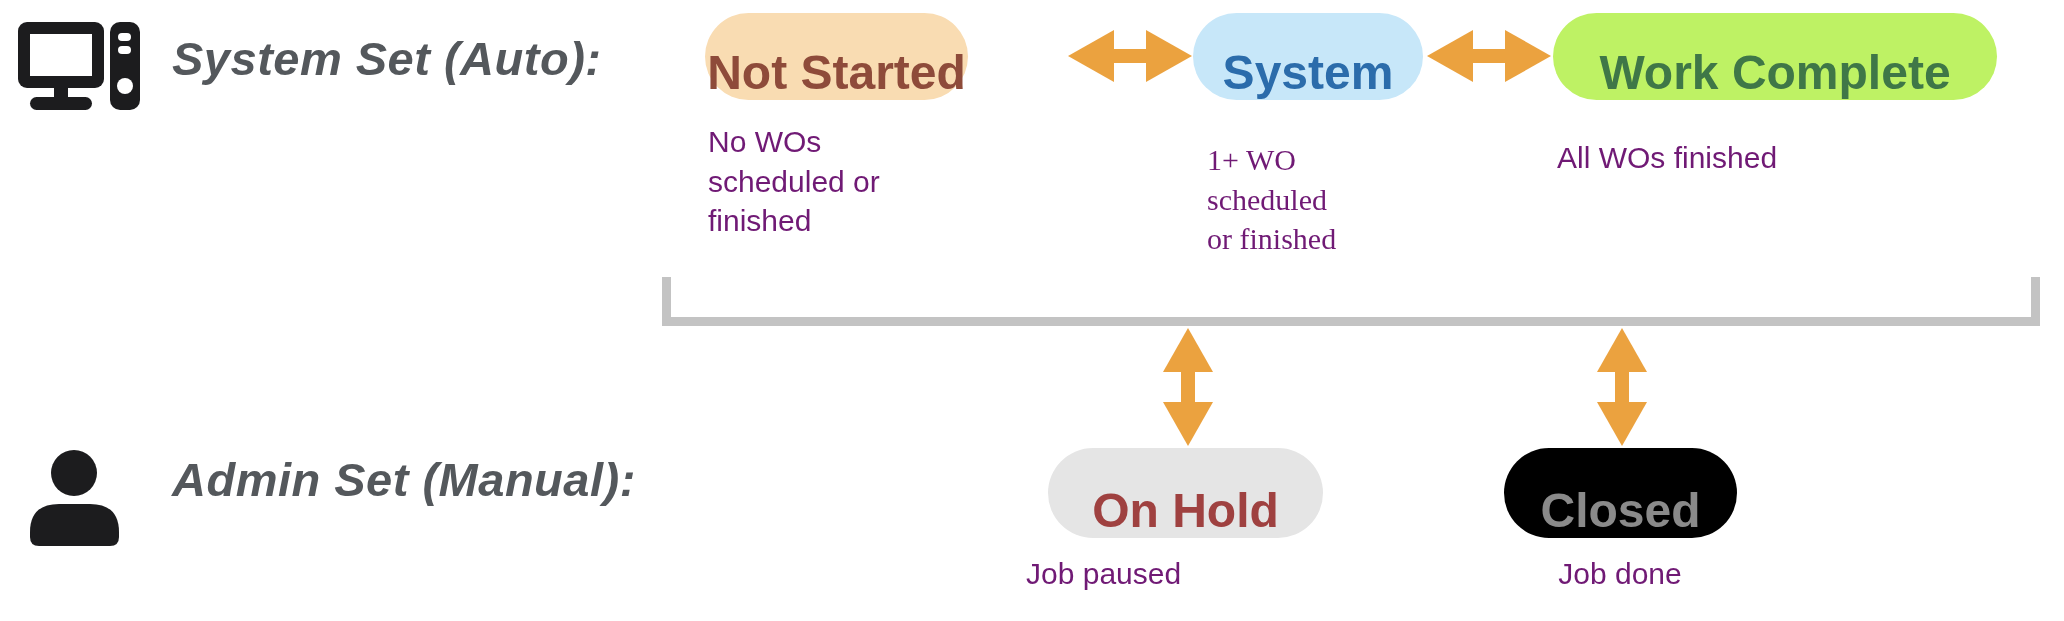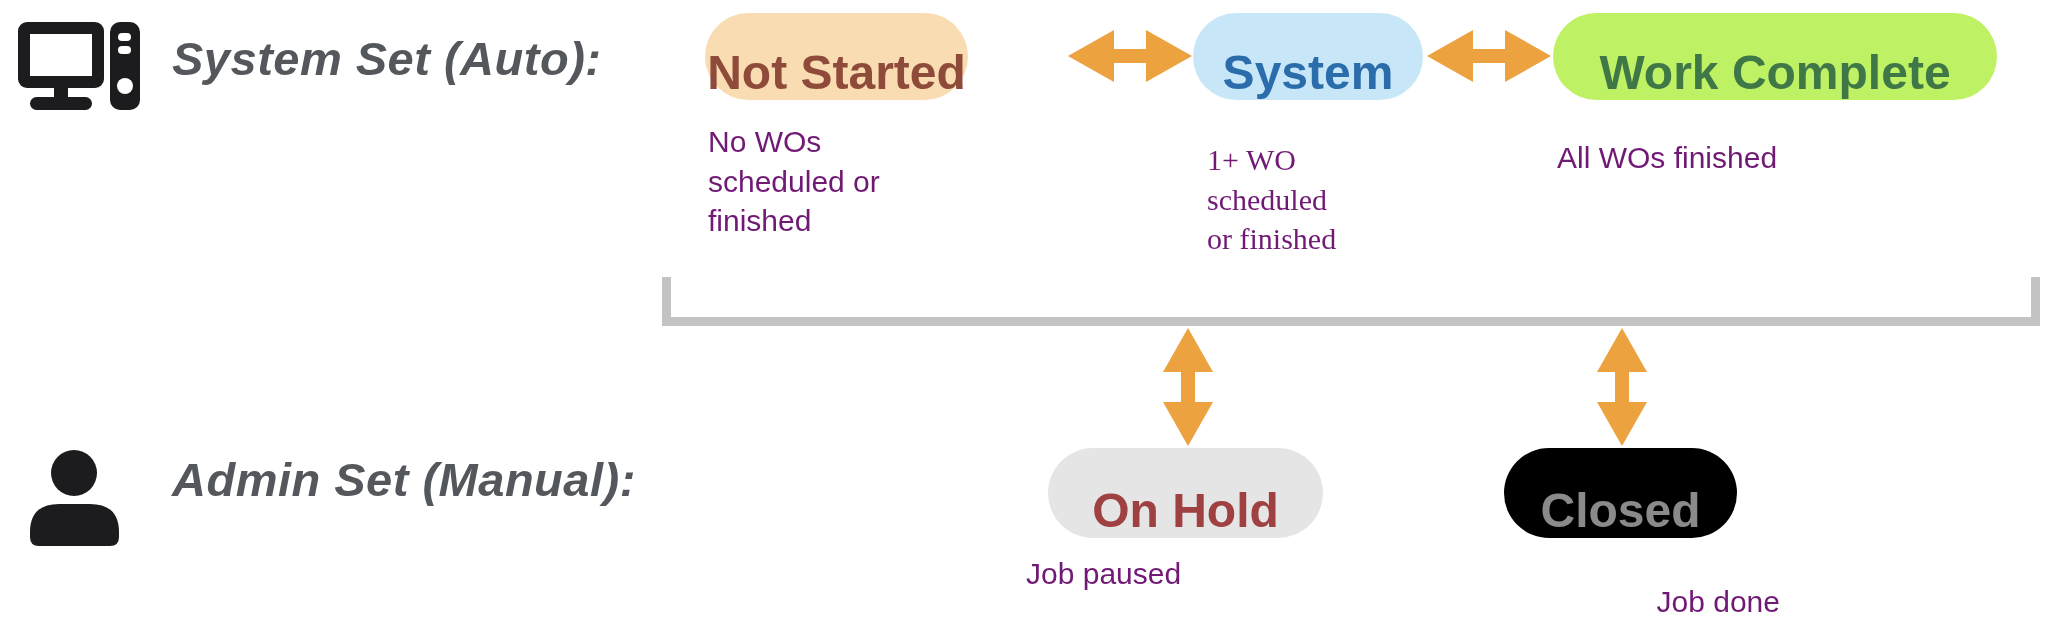--- a/index.html
+++ b/index.html
@@ -40,21 +40,21 @@
     position: absolute;
     font-size: 30px;
     line-height: 1.32;
     color: #701a75;
     white-space: pre-line;
   }
   .desc-1 { left: 708px;  top: 122px; }
   .desc-2 { left: 1207px; top: 140px; font-family: Liberation Serif, serif; }
   .desc-3 { left: 1557px; top: 138px; }
   .desc-on-hold { left: 1026px; top: 554px; width: 320px; text-align: left; }
-  .desc-closed  { left: 1460px; top: 582px; width: 320px; text-align: right; }
+  .desc-closed  { left: 1460px; top: 554px; width: 320px; text-align: center; }
 
   .h-arrow { position: absolute; top: 28px; width: 124px; height: 56px; }
   .h-arrow-1 { left: 1068px; }
   .h-arrow-2 { left: 1427px; }
   .v-arrow { position: absolute; top: 328px; width: 56px; height: 118px; }
   .v-arrow-1 { left: 1160px; }
   .v-arrow-2 { left: 1594px; }
 
   .bracket-part { position: absolute; background: #c3c3c3; }
   .bracket-h     { left: 662px;  top: 317px; width: 1378px; height: 9px; }

